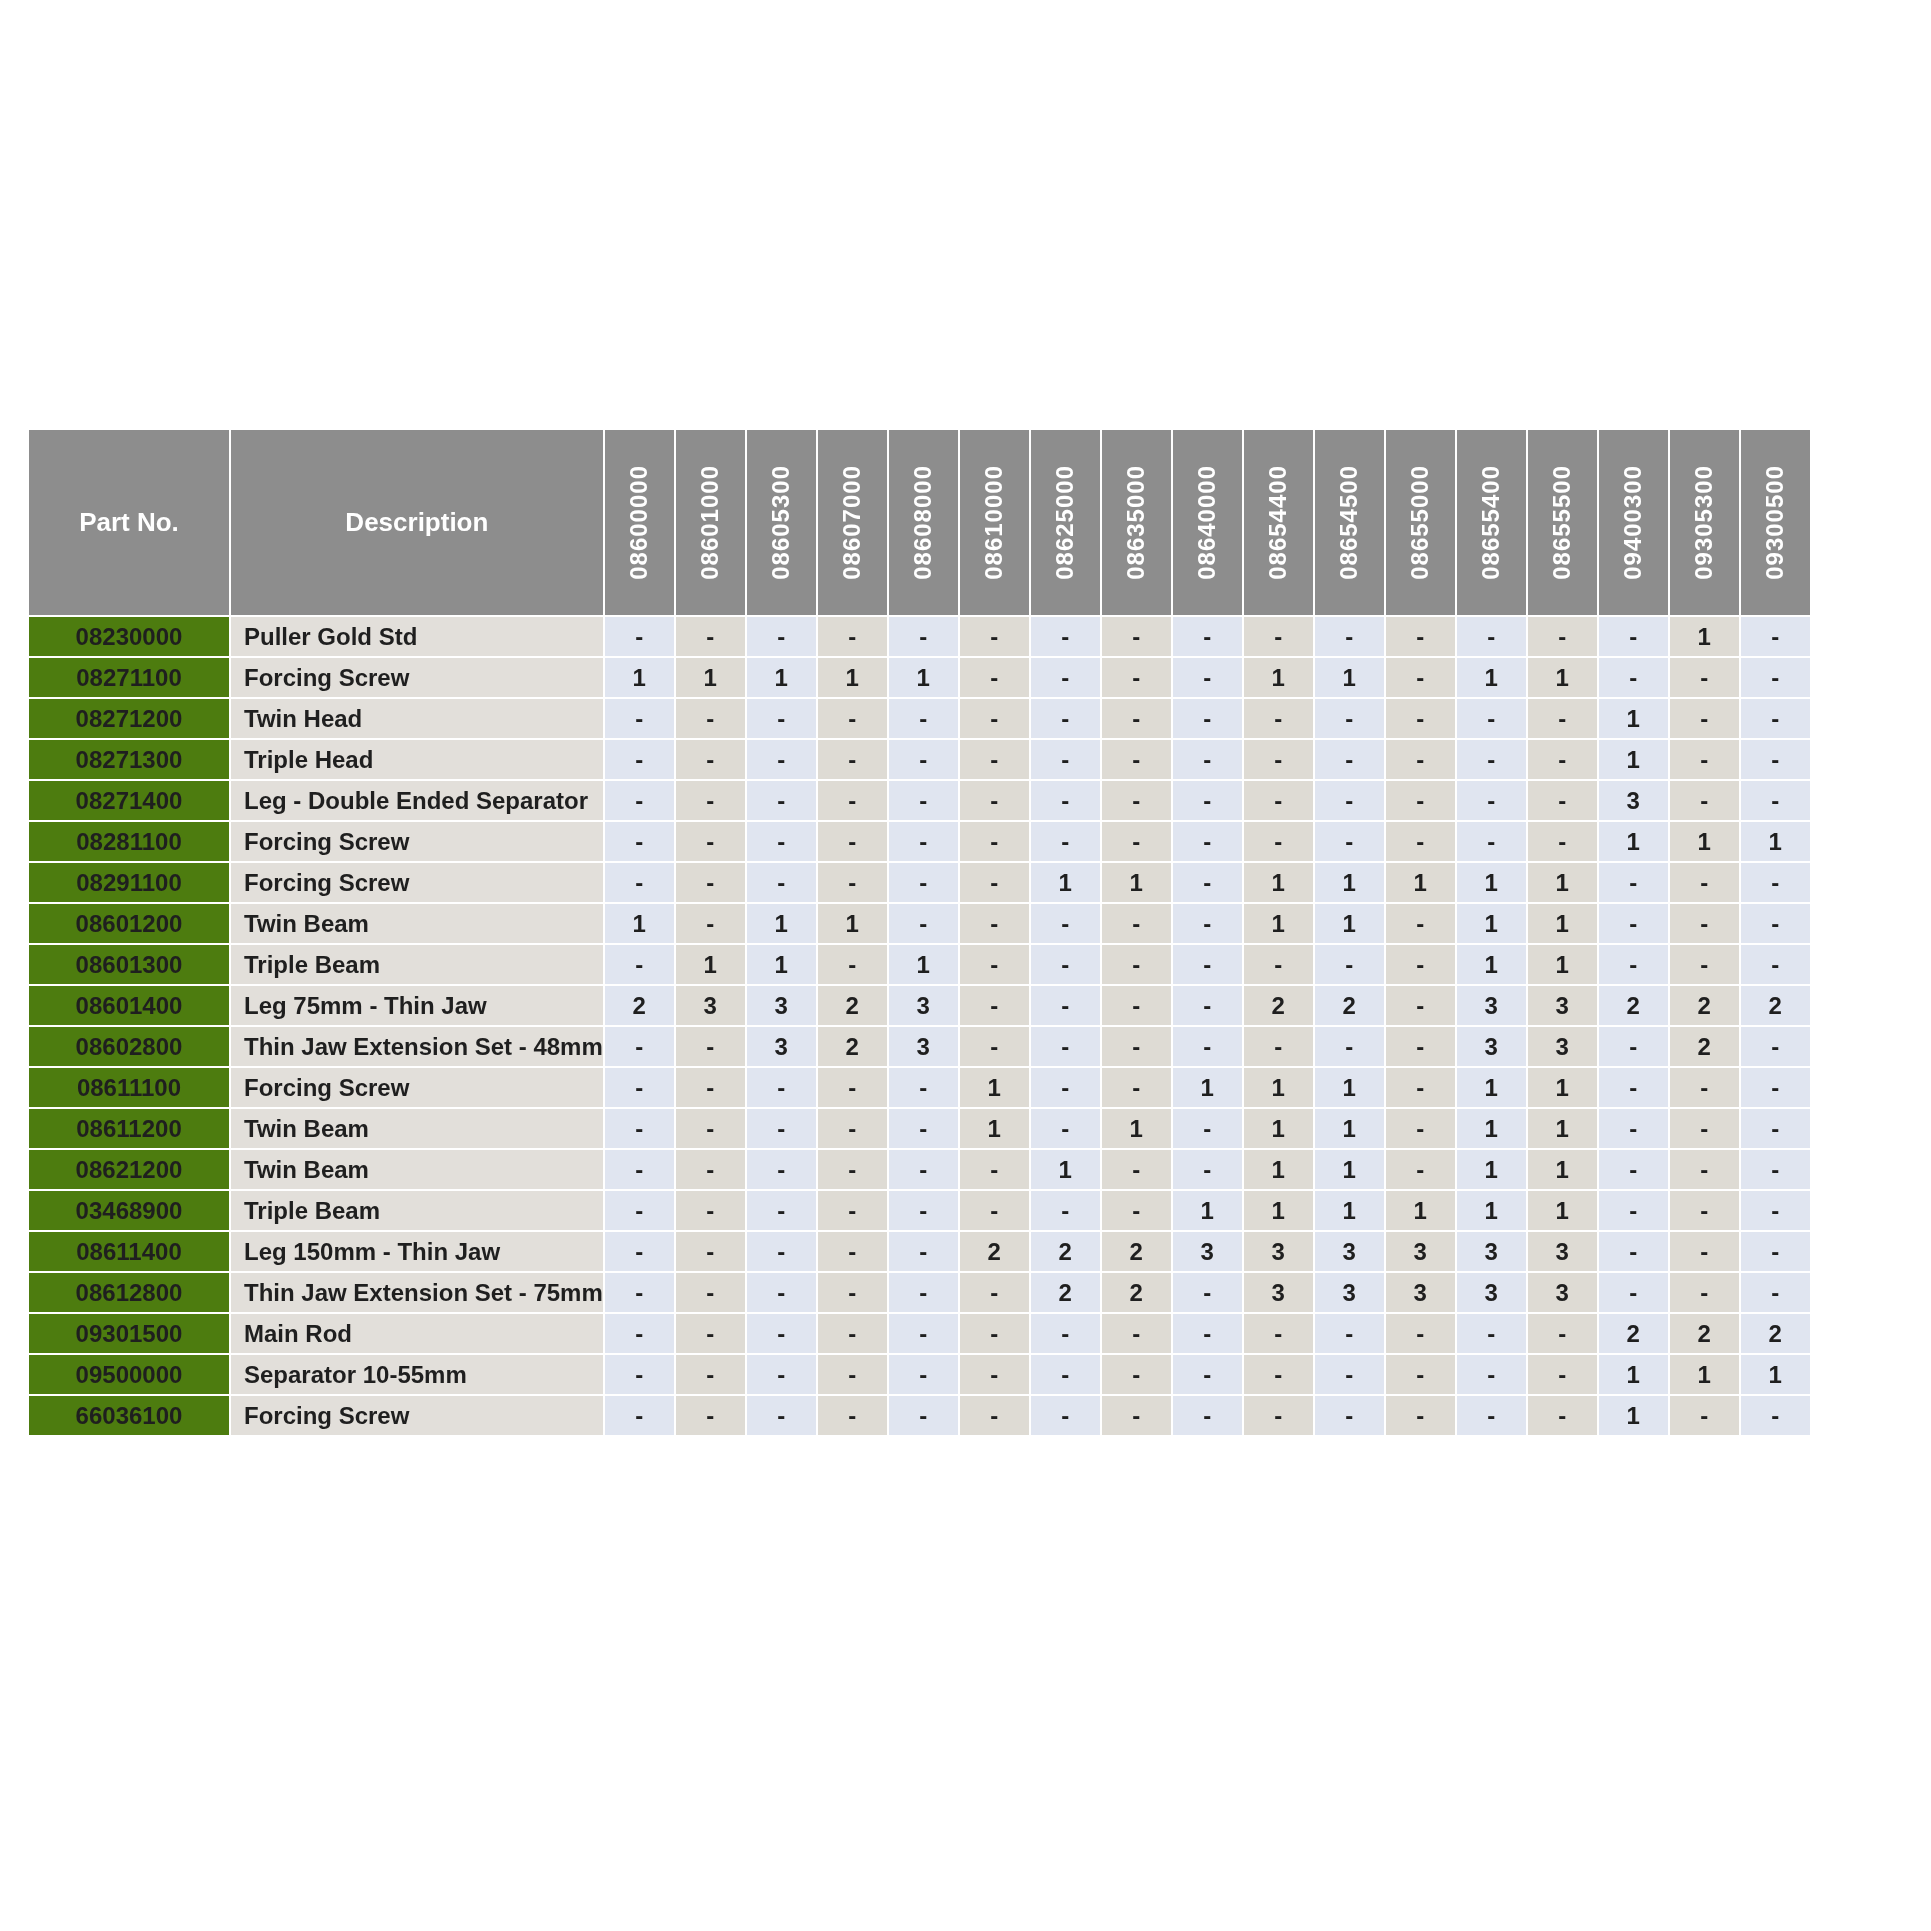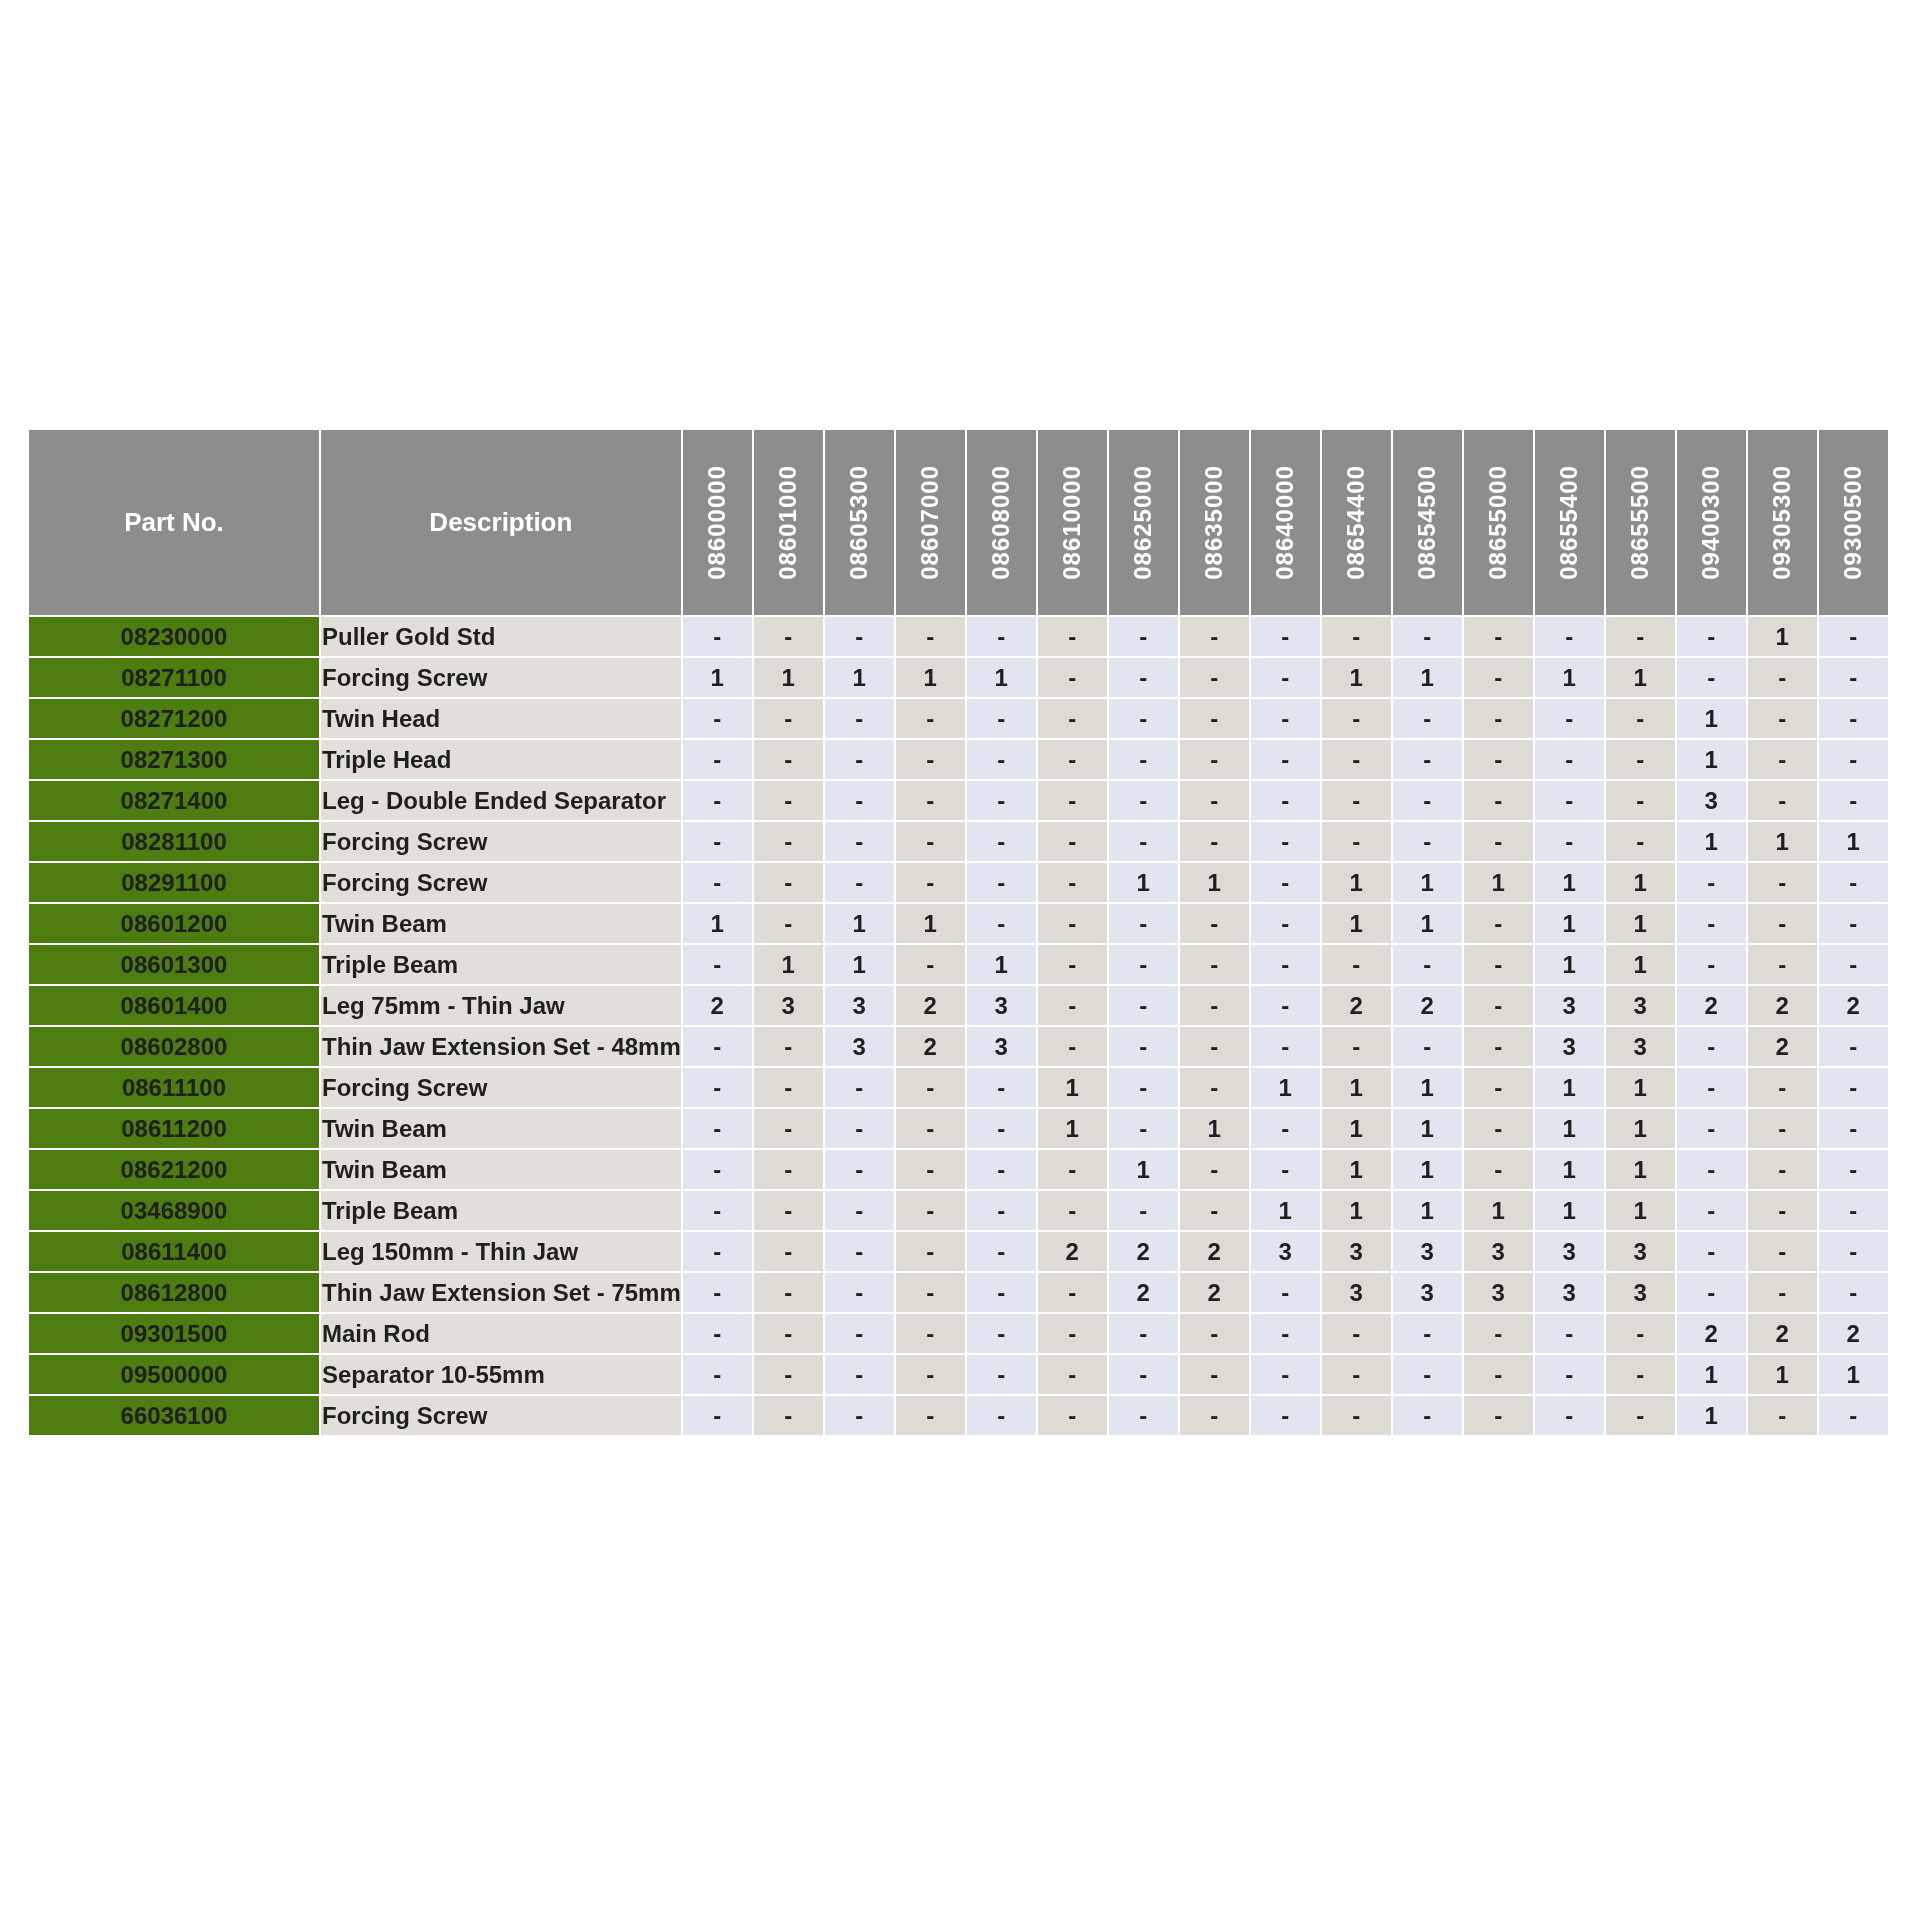--- a/index.html
+++ b/index.html
@@ -24,21 +24,21 @@
   th, td { padding: 0; }
 
   
   th.hdr {
     background: #8d8d8d;
     color: #ffffff;
     font-weight: bold;
     vertical-align: middle;
     text-align: center;
   }
-  th.hdr-part { width: 290px; font-size: 26px; }
+  th.hdr-part { width: 200px; font-size: 26px; }
   th.hdr-desc { width: 308px; font-size: 26px; }
   th.hdr-code { width: 69px; height: 185px; }
   .vert {
     writing-mode: vertical-rl;
     transform: rotate(180deg);
     margin: 0 auto;
     font-size: 24px;
     font-weight: bold;
     color: #ffffff;
     letter-spacing: 1px;
@@ -55,21 +55,21 @@
     vertical-align: middle;
     white-space: nowrap;
     overflow: hidden;
   }
   td.part-cell {
     background: #4d7c0f;
   }
   td.desc-cell {
     background: #e2dfda;
     text-align: left;
-    padding-left: 1px;
+    padding-left: 13px;
   }
   td.val-blue { background: #e0e5f0; }
   td.val-gray { background: #dedbd4; }
 </style>
 </head>
 <body>
 
 <table class="parts-table">
   <thead>
     <tr>

